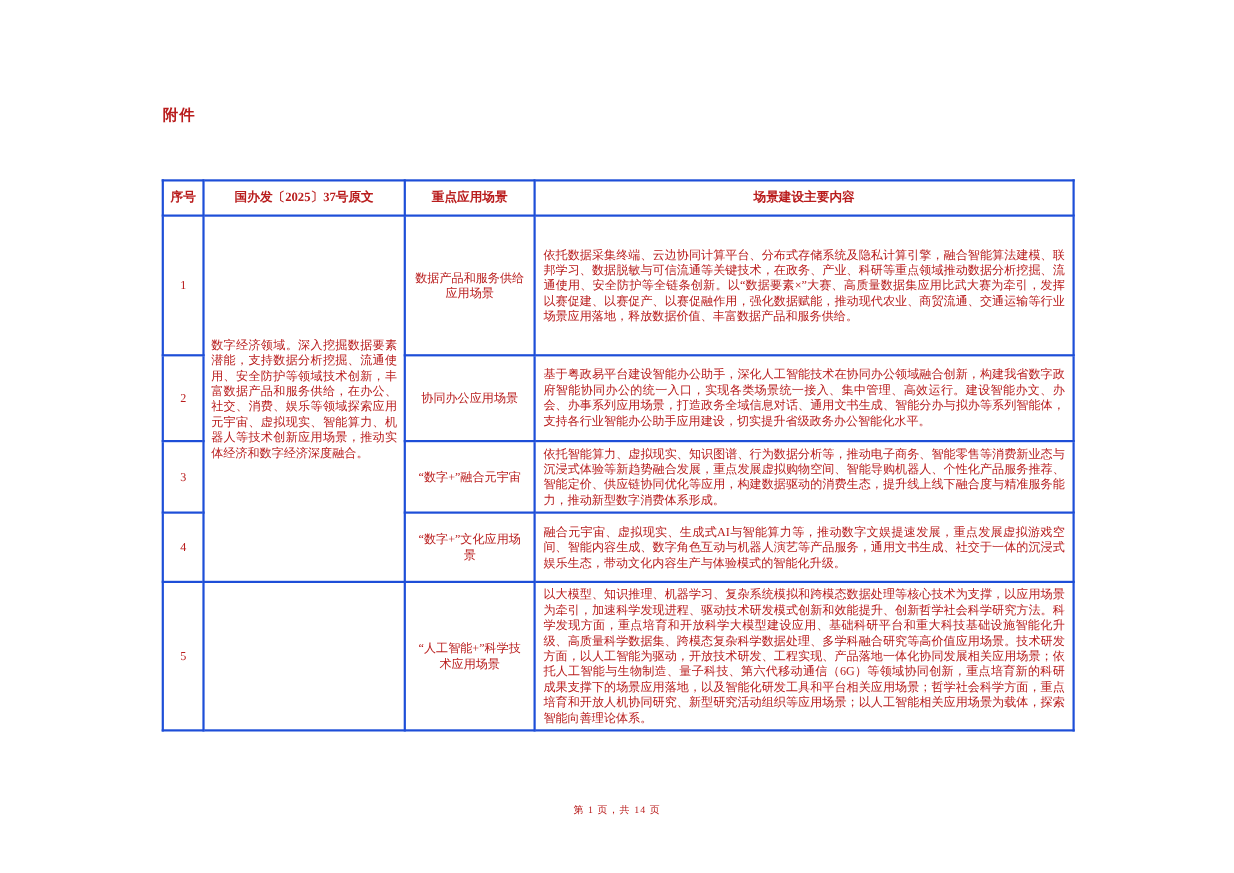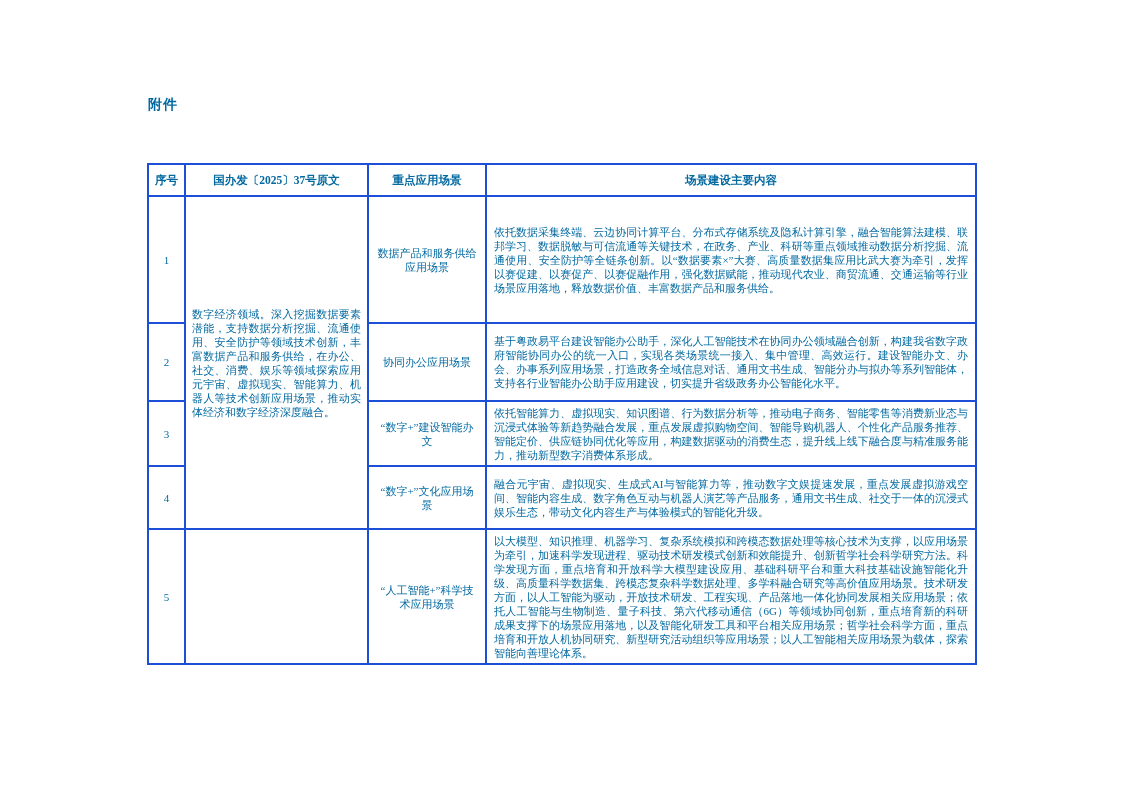--- a/index.html
+++ b/index.html
@@ -5,21 +5,21 @@
   html, body {
     margin: 0;
     padding: 0;
     background: #ffffff;
   }
   .sheet {
     position: relative;
     width: 1122px;
     height: 794px;
     background: #ffffff;
-    color: #0369a1;
+    color: #b91c1c;
     font-family: "Liberation Serif", "DejaVu Serif", serif;
     overflow: hidden;
   }
   .attachment {
     position: absolute;
     left: 148px;
     top: 96px;
     font-size: 14px;
     font-weight: bold;
     letter-spacing: 1px;
@@ -124,33 +124,34 @@
       </tr>
 
       <tr class="row-2">
         <td class="num">2</td>
         <td class="scenario">协同办公应用场景</td>
         <td class="content">基于粤政易平台建设智能办公助手，深化人工智能技术在协同办公领域融合创新，构建我省数字政府智能协同办公的统一入口，实现各类场景统一接入、集中管理、高效运行。建设智能办文、办会、办事系列应用场景，打造政务全域信息对话、通用文书生成、智能分办与拟办等系列智能体，支持各行业智能办公助手应用建设，切实提升省级政务办公智能化水平。</td>
       </tr>
 
       <tr class="row-3">
         <td class="num">3</td>
-        <td class="scenario">“数字+”建设智能办文</td>
+        <td class="scenario">“数字+”融合元宇宙</td>
         <td class="content">依托智能算力、虚拟现实、知识图谱、行为数据分析等，推动电子商务、智能零售等消费新业态与沉浸式体验等新趋势融合发展，重点发展虚拟购物空间、智能导购机器人、个性化产品服务推荐、智能定价、供应链协同优化等应用，构建数据驱动的消费生态，提升线上线下融合度与精准服务能力，推动新型数字消费体系形成。</td>
       </tr>
 
       <tr class="row-4">
         <td class="num">4</td>
         <td class="scenario">“数字+”文化应用场景</td>
         <td class="content">融合元宇宙、虚拟现实、生成式AI与智能算力等，推动数字文娱提速发展，重点发展虚拟游戏空间、智能内容生成、数字角色互动与机器人演艺等产品服务，通用文书生成、社交于一体的沉浸式娱乐生态，带动文化内容生产与体验模式的智能化升级。</td>
       </tr>
 
       <tr class="row-5">
         <td class="num">5</td>
         <td class="source"></td>
         <td class="scenario">“人工智能+”科学技术应用场景</td>
         <td class="content">以大模型、知识推理、机器学习、复杂系统模拟和跨模态数据处理等核心技术为支撑，以应用场景为牵引，加速科学发现进程、驱动技术研发模式创新和效能提升、创新哲学社会科学研究方法。科学发现方面，重点培育和开放科学大模型建设应用、基础科研平台和重大科技基础设施智能化升级、高质量科学数据集、跨模态复杂科学数据处理、多学科融合研究等高价值应用场景。技术研发方面，以人工智能为驱动，开放技术研发、工程实现、产品落地一体化协同发展相关应用场景；依托人工智能与生物制造、量子科技、第六代移动通信（6G）等领域协同创新，重点培育新的科研成果支撑下的场景应用落地，以及智能化研发工具和平台相关应用场景；哲学社会科学方面，重点培育和开放人机协同研究、新型研究活动组织等应用场景；以人工智能相关应用场景为载体，探索智能向善理论体系。</td>
       </tr>
     </tbody>
   </table>
 
+  <div class="footer">第 1 页，共 14 页</div>
 
 </div>
 
 </body></html>

